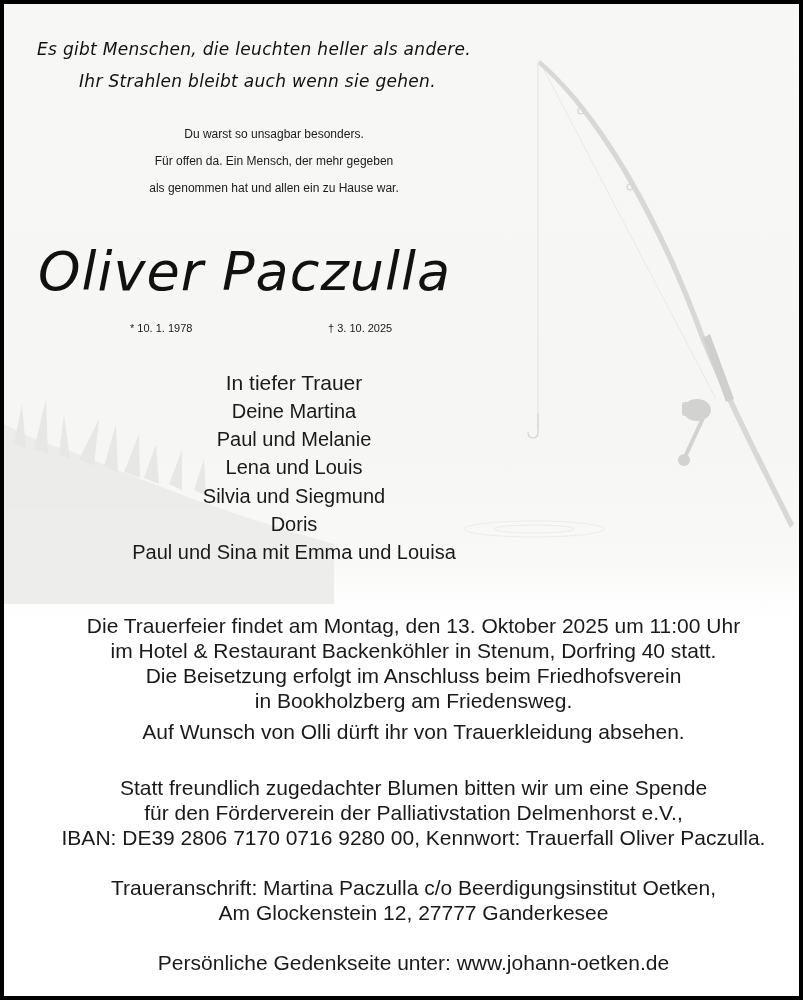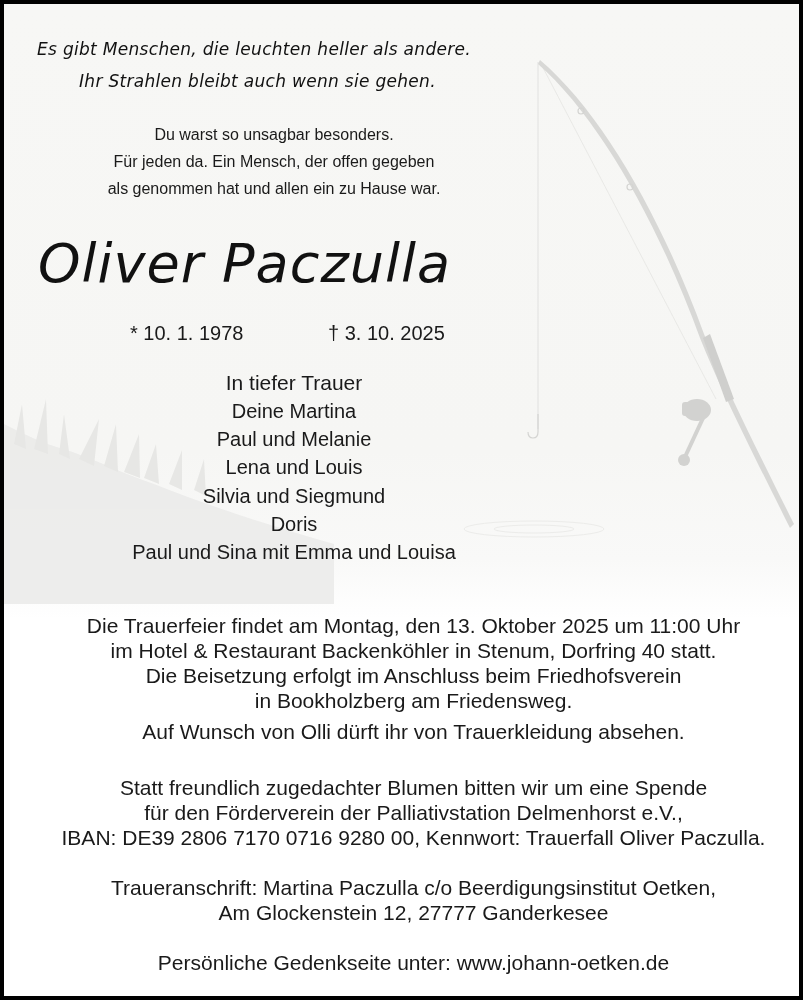--- a/index.html
+++ b/index.html
@@ -7,23 +7,23 @@
     .frame {
       position: absolute; left: 4px; top: 4px; width: 795px; height: 992px;
       background: linear-gradient(to bottom, #f7f7f5 0%, #f6f6f4 45%, #f9f9f8 56%, #ffffff 62%, #ffffff 100%);
       overflow: hidden;
     }
     .bg-svg { position: absolute; left: 0; top: 0; width: 795px; height: 992px; }
     .script { font-family: "DejaVu Sans", sans-serif; font-style: italic; color: #111; }
     .sans { font-family: "Liberation Sans", sans-serif; color: #1a1a1a; }
     .abs { position: absolute; white-space: nowrap; }
     .quote-line { font-size: 17px; letter-spacing: 0.3px; }
-    .poem { position: absolute; left: 0; top: 117px; width: 540px; text-align: center; font-size: 16px; line-height: 27px; }
+    .poem { position: absolute; left: 0; top: 117px; width: 540px; text-align: center; font-size: 12px; line-height: 27px; }
     .name { position: absolute; left: 34px; top: 228px; font-size: 54px; font-weight: normal; letter-spacing: 1px; font-family: "DejaVu Sans", sans-serif; font-style: oblique; }
-    .dates { font-size: 20px; }
+    .dates { font-size: 11px; }
     .mourners { position: absolute; left: 100px; top: 365px; width: 380px; text-align: center; }
     .mourners .intro { font-size: 21px; line-height: 28px; }
     .mourners .m { font-size: 20px; line-height: 28.2px; }
     .info { position: absolute; left: 0; width: 795px; text-align: center; font-size: 21px; line-height: 25px; padding-left: 12px; }
   </style>
 </head>
 <body>
 
 <div class="frame">
 
@@ -52,25 +52,25 @@
       <line x1="700" y1="412" x2="680" y2="455" stroke="#d2d2d0" stroke-width="4"></line>
       <circle cx="680" cy="456" r="6"></circle>
     </g>
   </svg>
 
   <div class="abs script quote-line" style="left:33px; top:35px;">Es gibt Menschen, die leuchten heller als andere.</div>
   <div class="abs script quote-line" style="left:75px; top:67px;">Ihr Strahlen bleibt auch wenn sie gehen.</div>
 
   <div class="poem sans">
     <div>Du warst so unsagbar besonders.</div>
-    <div>Für jeden da. Ein Mensch, der offen gegeben</div>
+    <div>Für offen da. Ein Mensch, der mehr gegeben</div>
     <div>als genommen hat und allen ein zu Hause war.</div>
   </div>
 
-  <div class="name" style="color:#111;">Oliver Paczulla</div>
+  <div class="name" style="color:#111;margin-top:8px;">Oliver Paczulla</div>
 
   <div class="abs sans dates" style="left:126px; top:318px;">* 10. 1. 1978</div>
   <div class="abs sans dates" style="left:324px; top:318px;">† 3. 10. 2025</div>
 
   <div class="mourners sans">
     <div class="intro">In tiefer Trauer</div>
     <div class="m">Deine Martina</div>
     <div class="m">Paul und Melanie</div>
     <div class="m">Lena und Louis</div>
     <div class="m">Silvia und Siegmund</div>

